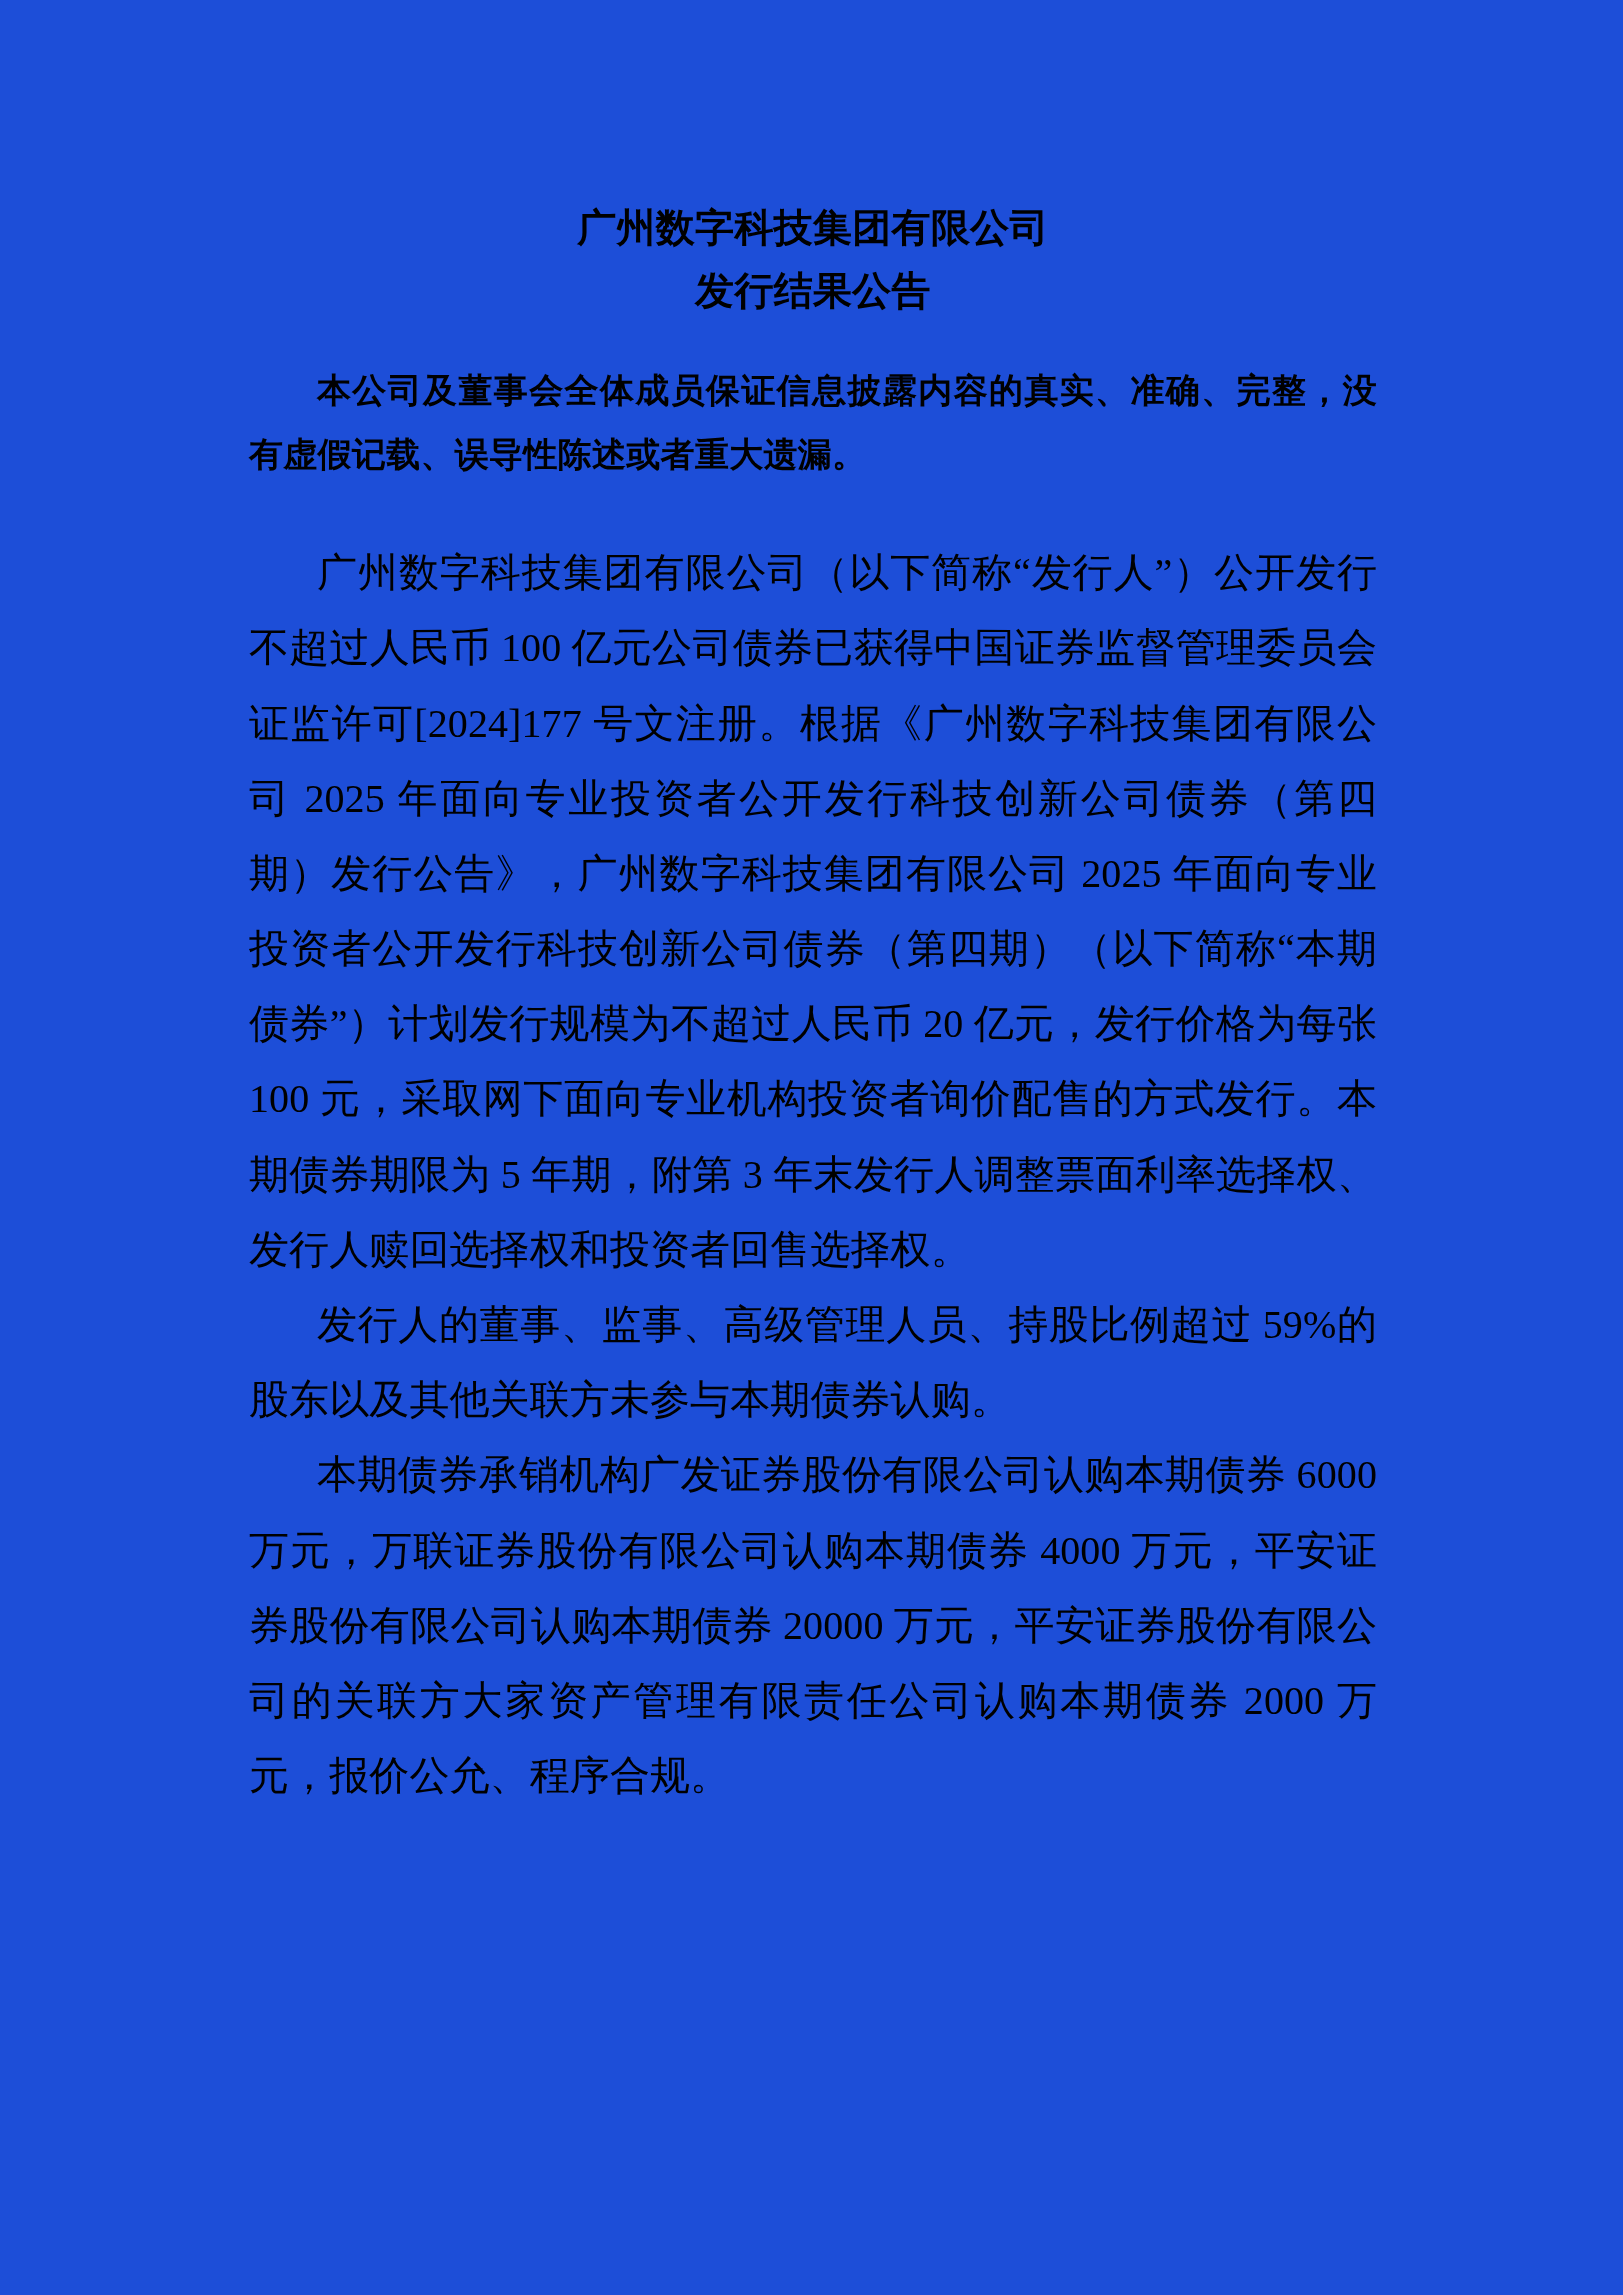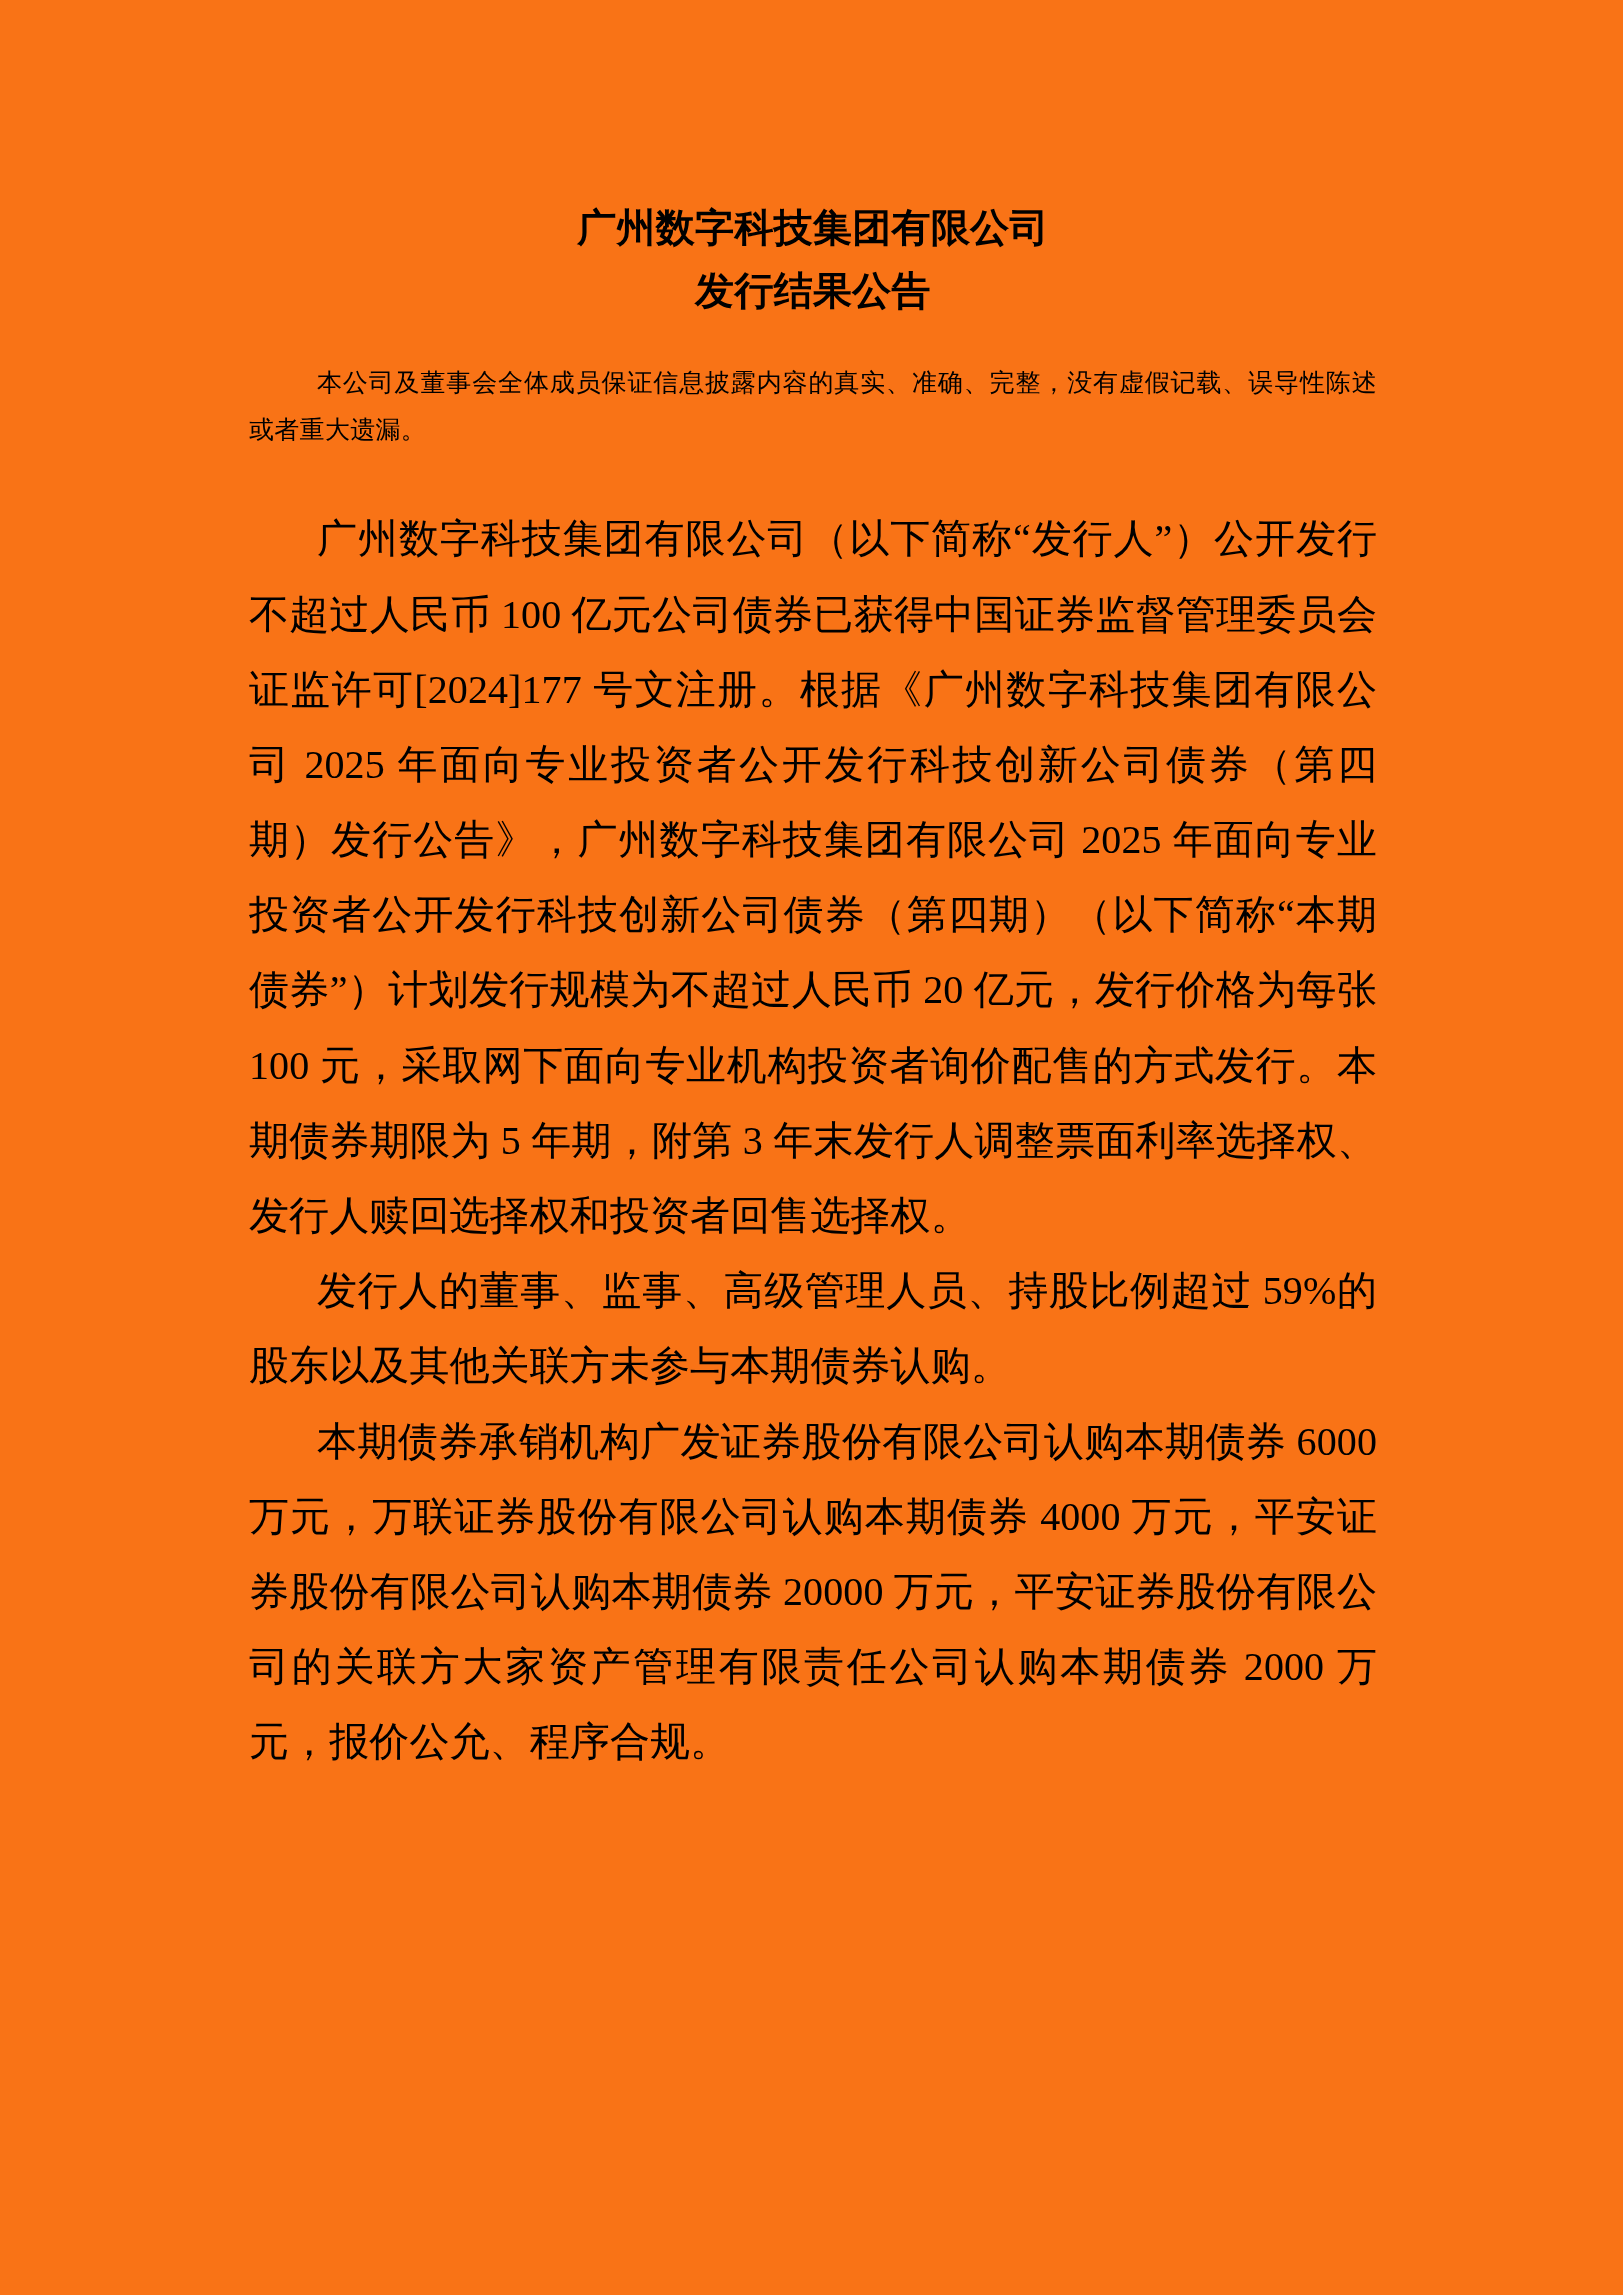--- a/index.html
+++ b/index.html
@@ -5,21 +5,21 @@
   html, body {
     margin: 0;
     padding: 0;
     background: #ffffff;
   }
 
   .page {
     position: relative;
     width: 1623px;
     height: 2295px;
-    background: #f97316;
+    background: #1d4ed8;
     margin: 0 auto;
     box-sizing: border-box;
     padding: 196px 246px 0 249px;
     font-family: "Liberation Serif", "DejaVu Serif", serif;
     color: #000000;
     -webkit-font-smoothing: antialiased;
   }
 
   
   .title-block {
@@ -34,22 +34,22 @@
     white-space: nowrap;
   }
 
   
   .gap-after-title {
     height: 37px;
   }
 
   
   .statement {
-    font-size: 25px;
-    font-weight: normal;
+    font-size: 34px;
+    font-weight: bold;
     line-height: 1.88;
     text-align: justify;
     text-justify: inter-ideograph;
     text-indent: 68px;
     letter-spacing: 0.3px;
   }
 
   .gap-after-statement {
     height: 48px;
   }

